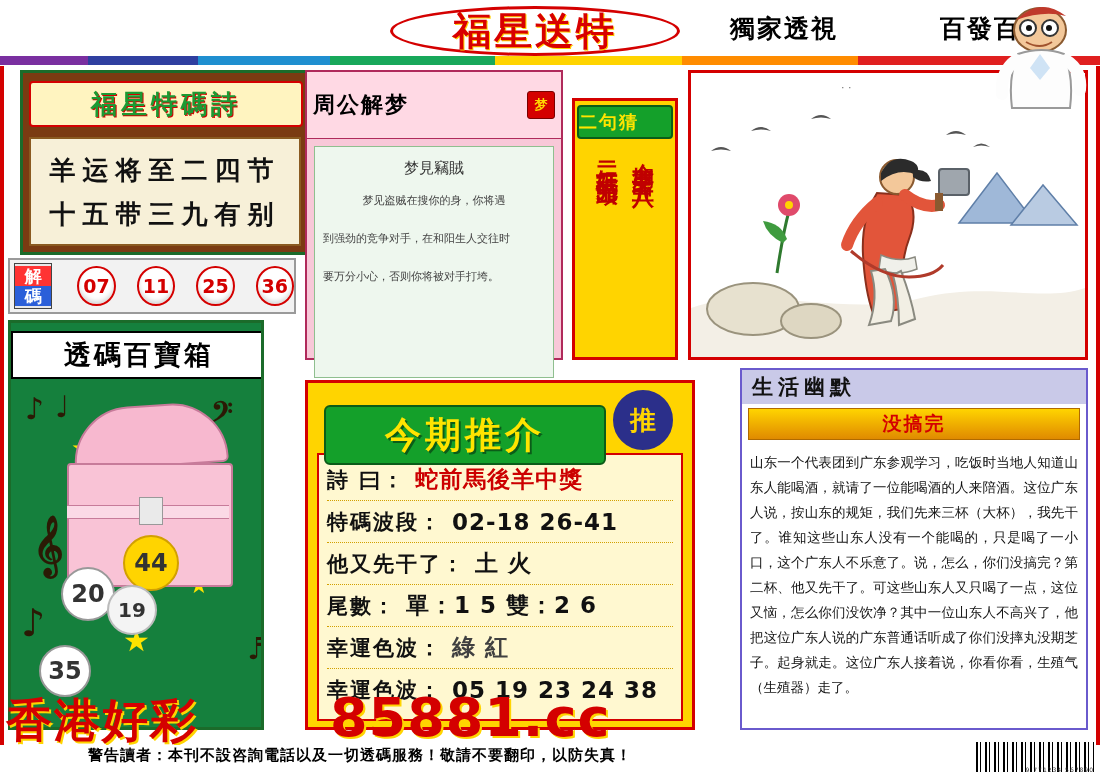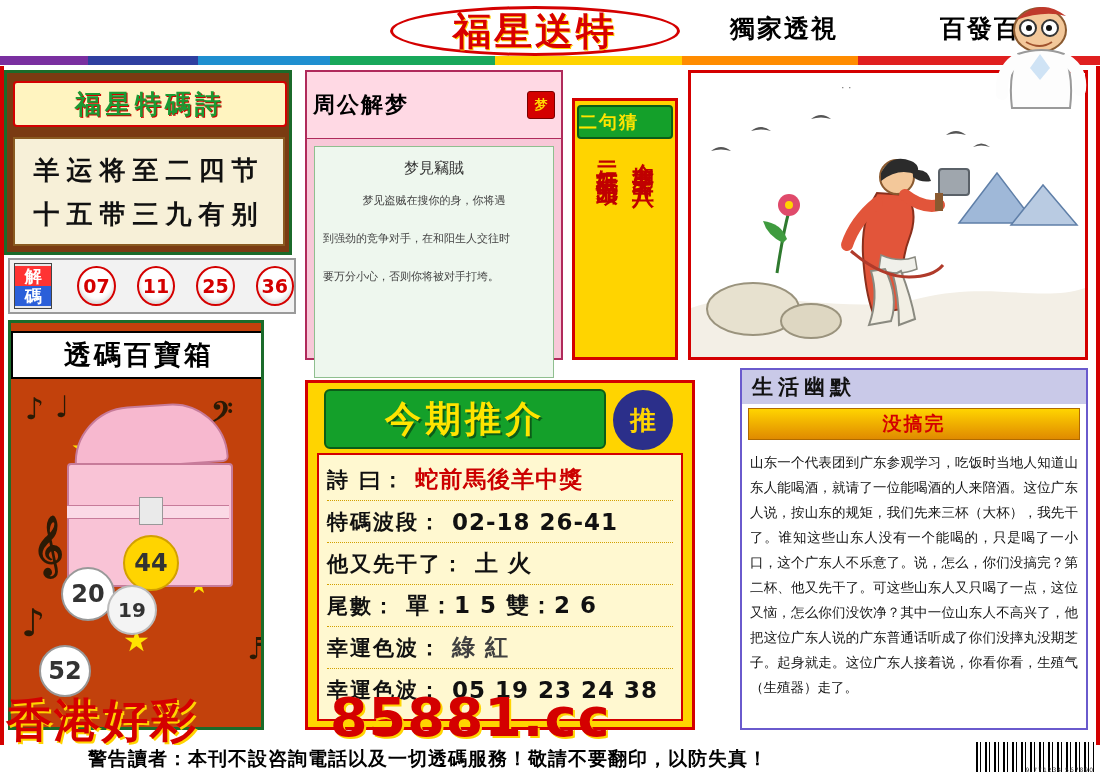--- a/index.html
+++ b/index.html
@@ -21,42 +21,42 @@
               box-sizing:border-box;}
   .title-text{position:absolute;left:0;top:8px;width:290px;text-align:center;font-size:38px;font-weight:bold;
               color:#d80000;letter-spacing:3px;line-height:42px;text-shadow:1px 1px 0 #ffd100;}
   .hdr2{position:absolute;left:730px;top:12px;font-size:25px;font-weight:bold;color:#000;letter-spacing:2px;}
   .hdr3{position:absolute;left:940px;top:12px;font-size:25px;font-weight:bold;color:#000;letter-spacing:2px;}
 
   .rainbow{position:absolute;left:0;top:56px;width:1100px;height:9px;
      background:linear-gradient(to right,#7a2fa0 0%,#7a2fa0 8%,#2f3fa0 8%,#2f3fa0 18%,#1f8fd0 18%,#1f8fd0 30%,
      #18a85a 30%,#18a85a 45%,#ffd400 45%,#ffd400 62%,#ff8c00 62%,#ff8c00 78%,#e02020 78%,#e02020 100%);}
 
-  .poem-box{position:absolute;left:4px;top:70px;width:288px;height:185px;background:#7a3b12;
+  .poem-box{position:absolute;left:20px;top:70px;width:288px;height:185px;background:#7a3b12;
             border:3px solid #1b6b2a;box-sizing:border-box;padding:6px;}
   .poem-title{position:relative;width:270px;height:42px;margin:2px auto 0;background:#fff4c0;
               border:2px solid #d40000;border-radius:4px;display:flex;align-items:center;justify-content:center;}
   .poem-title span{font-size:26px;font-weight:bold;color:#1c9a33;letter-spacing:4px;
       text-shadow:1px 1px 0 #d40000;}
   .poem-lines{margin:10px auto 0;width:268px;height:105px;background:#f7f0d8;border:2px solid #8a5a20;
       display:flex;flex-direction:column;align-items:center;justify-content:center;}
   .poem-lines div{font-size:26px;font-weight:bold;color:#111;letter-spacing:7px;line-height:44px;}
 
   .num-row{position:absolute;left:8px;top:258px;width:288px;height:56px;background:#f2f2f2;
            border:2px solid #9a9a9a;box-sizing:border-box;display:flex;align-items:center;padding-left:4px;}
   .jm{width:38px;height:44px;background:#e8e8e8;border:1px solid #444;display:flex;flex-direction:column;
       justify-content:center;align-items:center;margin-right:4px;}
   .jm b{font-size:17px;line-height:20px;color:#000;font-weight:bold;}
   .jm .c1{background:#ff3333;color:#fff;width:100%;text-align:center;}
   .jm .c2{background:#2b5fd9;color:#fff;width:100%;text-align:center;}
   .ball{width:36px;height:36px;border-radius:50%;background:#ffffff;border:2px solid #d40000;
         display:flex;align-items:center;justify-content:center;font-size:19px;font-weight:bold;color:#d40000;
         margin-left:21px;box-shadow:inset 0 -3px 4px rgba(0,0,0,.15);}
 
-  .box-tm{position:absolute;left:8px;top:320px;width:256px;height:410px;background:#c2410c;
+  .box-tm{position:absolute;left:8px;top:320px;width:256px;height:410px;background:#15803d;
           border:3px solid #1b6b2a;box-sizing:border-box;overflow:hidden;}
   .box-tm-title{margin:8px auto 0;width:252px;height:44px;background:#fff;border:2px solid #000;
           display:flex;align-items:center;justify-content:center;}
   .box-tm-title span{font-size:27px;font-weight:bold;color:#000;letter-spacing:3px;}
   .treasure{position:absolute;left:0;top:62px;width:282px;height:342px;}
   .chest-lid{position:absolute;left:62px;top:20px;width:150px;height:58px;background:#f7b8cf;
      border:2px solid #c77b9a;border-radius:60px 60px 6px 6px;transform:rotate(-4deg);}
   .chest-body{position:absolute;left:56px;top:78px;width:162px;height:120px;background:#f9c3d6;
      border:2px solid #c77b9a;border-radius:4px;}
   .chest-strip{position:absolute;left:56px;top:120px;width:162px;height:12px;background:#fbd9e6;
@@ -76,21 +76,21 @@
   .dream-badge{width:26px;height:26px;background:#d40000;border:1px solid #7a0000;border-radius:3px;
       color:#ffd700;font-size:13px;display:flex;align-items:center;justify-content:center;font-weight:bold;}
   .dream-body{margin:7px;height:232px;background:#eef7ee;border:1px solid #8fbf8f;padding:8px;box-sizing:border-box;}
   .dream-sub{text-align:center;font-size:15px;color:#333;margin:4px 0 14px;}
   .dream-p{font-size:11px;color:#444;line-height:18px;margin:0 0 20px;text-align:center;}
   .dream-p.l{text-align:left;}
 
   .tj-box{position:absolute;left:305px;top:380px;width:390px;height:350px;background:#ffd400;
           border:3px solid #d40000;box-sizing:border-box;}
   .tj-title{margin:6px auto 0;width:352px;height:56px;position:relative;}
-  .tj-title .tt{position:absolute;left:0;top:0;width:278px;height:56px;background:#14a02a;border:2px solid #0b5c18;
+  .tj-title .tt{position:absolute;left:0;top:16px;width:278px;height:56px;background:#14a02a;border:2px solid #0b5c18;
       border-radius:6px;display:flex;align-items:center;justify-content:center;}
   .tj-title .tt span{font-size:36px;font-weight:bold;color:#ffe400;letter-spacing:4px;
       text-shadow:2px 2px 0 #0b5c18;}
   .tj-seal{position:absolute;right:0;top:-2px;width:60px;height:60px;border-radius:50%;background:#2b2f8a;
       border:3px solid #ffd400;display:flex;align-items:center;justify-content:center;color:#ffd400;
       font-size:26px;font-weight:bold;}
   .tj-rows{margin:8px auto 0;width:366px;height:268px;background:#fff8d0;border:2px solid #d40000;
       box-sizing:border-box;padding:4px 8px;}
   .tj-row{display:flex;align-items:center;height:41px;border-bottom:1px dotted #d2a000;}
   .tj-row:last-child{border-bottom:none;}
@@ -121,21 +121,21 @@
   .humor-banner span{font-size:19px;font-weight:bold;color:#d40000;letter-spacing:2px;}
   .humor-text{margin:10px 8px 0;font-size:13.5px;line-height:25px;color:#111;text-align:justify;}
   .doc{position:absolute;right:-2px;top:-6px;width:120px;height:120px;}
 
   
   .bigtext{position:absolute;left:6px;top:690px;font-size:46px;font-weight:bold;color:#d40000;letter-spacing:2px;
      text-shadow:2px 2px 0 #ffd400;}
   .bignum{position:absolute;left:330px;top:686px;font-size:54px;font-weight:bold;color:#d40000;letter-spacing:1px;
      text-shadow:2px 2px 0 #ffd400;}
   .warnbar{position:absolute;left:0;top:745px;width:1100px;height:28px;background:#fff;}
-  .warn{position:absolute;left:88px;top:746px;font-size:19px;font-weight:bold;color:#000;letter-spacing:1px;}
+  .warn{position:absolute;left:88px;top:746px;font-size:15px;font-weight:bold;color:#000;letter-spacing:1px;}
   .barcode{position:absolute;right:6px;top:742px;width:118px;height:30px;
      background:repeating-linear-gradient(to right,#000 0 2px,#fff 2px 4px,#000 4px 5px,#fff 5px 9px);}
   .barcode-num{position:absolute;right:6px;top:766px;font-size:6px;color:#333;letter-spacing:1px;}
   .lr-edge{position:absolute;top:66px;width:4px;height:680px;background:#d40000;}
 </style>
 </head>
 <body>
 
 <div class="page">
 
@@ -193,21 +193,21 @@
       <div class="star" style="left:112px;top:238px;font-size:30px;">★</div>
 
       <div class="chest-lid"></div>
       <div class="chest-body"></div>
       <div class="chest-strip"></div>
       <div class="chest-lock"></div>
 
       <div class="coin" style="left:112px;top:150px;width:52px;height:52px;background:#ffd400;border:2px solid #d2a000;">44</div>
       <div class="coin" style="left:50px;top:182px;width:50px;height:50px;background:#ffffff;border:2px solid #999;">20</div>
       <div class="coin" style="left:96px;top:200px;width:46px;height:46px;background:#f4f4f4;border:2px solid #bbb;font-size:20px;">19</div>
-      <div class="coin" style="left:28px;top:260px;width:48px;height:48px;background:#ffffff;border:2px solid #999;">52</div>
+      <div class="coin" style="left:28px;top:260px;width:48px;height:48px;background:#ffffff;border:2px solid #999;">35</div>
     </div>
   </div>
 
   <div class="dream-box">
     <div class="dream-head">
       <b>周公解梦</b>
       <span class="dream-badge">梦</span>
     </div>
     <div class="dream-body">
       <div class="dream-sub">梦見竊賊</div>

